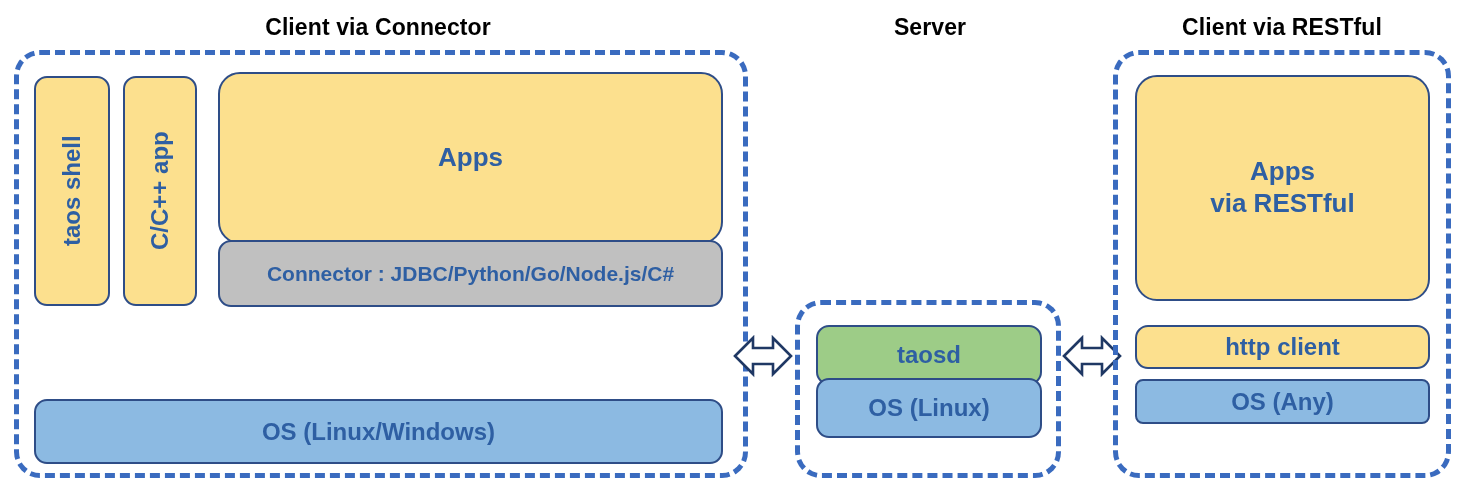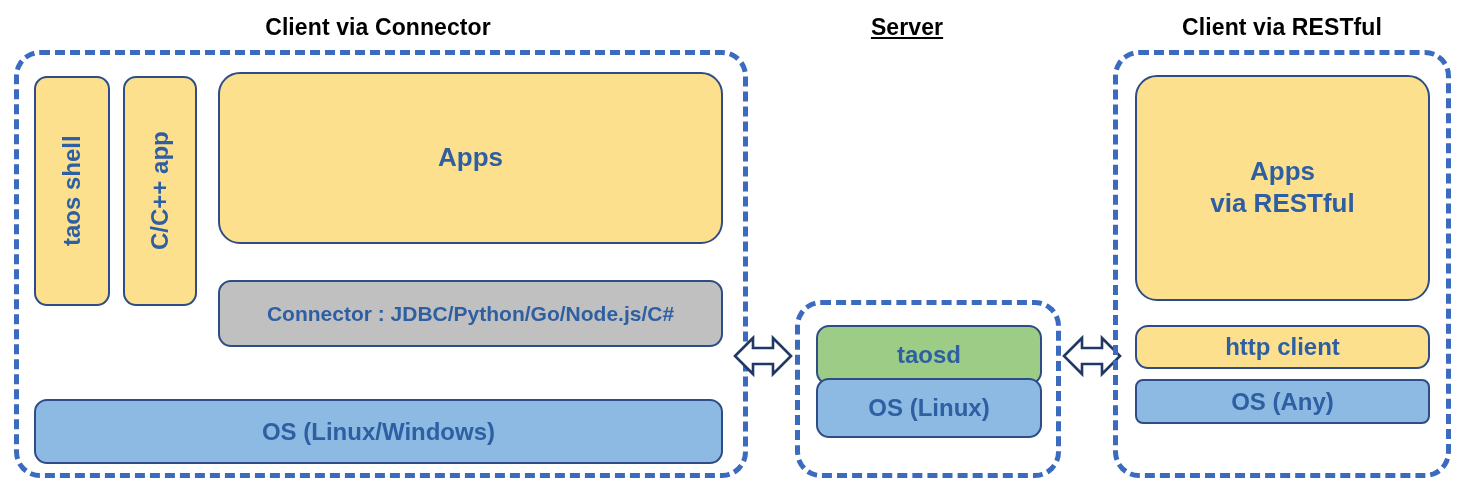--- a/index.html
+++ b/index.html
@@ -52,41 +52,41 @@
     text-align: center;
     font-family: "Liberation Sans", sans-serif;
     font-weight: bold;
     color: #2E5FA3;
     line-height: 1.22;
   }
   .box.yellow { background: #FCE08E; }
   .box.orange { background: #F2A979; }
   .box.blue   { background: #8CBAE2; }
   .box.green  { background: #9DCC87; }
-  .box.gray   { background: #C0C0C0; margin-top: 40px; }
+  .box.gray   { background: #C0C0C0; }
 
   .box.vertical {
     writing-mode: vertical-rl;
     transform: rotate(180deg);
   }
 
   
   .arrow {
     position: absolute;
   }
   .arrow svg { display: block; }
 </style>
 </head>
 <body>
 
 <div id="canvas">
 
   <div class="section-title" style="left:228px; top:14px; width:300px;">Client via Connector</div>
 
-  <div class="section-title" style="left:807px; top:14px; width:200px;text-decoration:underline;">Server</div>
+  <div class="section-title" style="left:830px; top:14px; width:200px;">Server</div>
 
   <div class="section-title" style="left:1132px; top:14px; width:300px;">Client via RESTful</div>
 
   <div class="group" style="left:14px; top:50px; width:734px; height:428px;"></div>
 
   <div class="box yellow vertical" style="left:34px; top:76px; width:76px; height:230px; font-size:24px;">taos shell</div>
 
   <div class="box yellow vertical" style="left:123px; top:76px; width:74px; height:230px; font-size:24px;">C/C++ app</div>
 
   <div class="box yellow" style="left:218px; top:72px; width:505px; height:172px; font-size:26px; border-radius:22px;">Apps</div>

